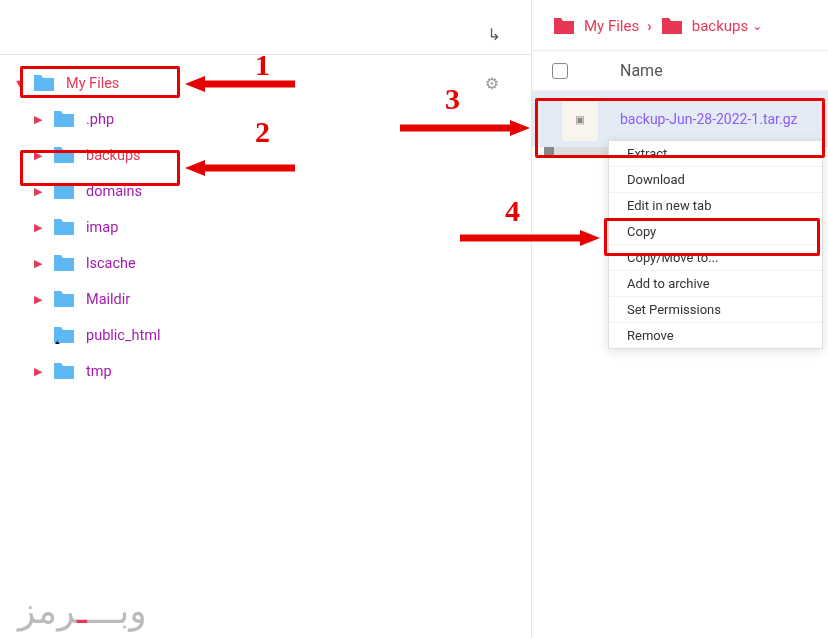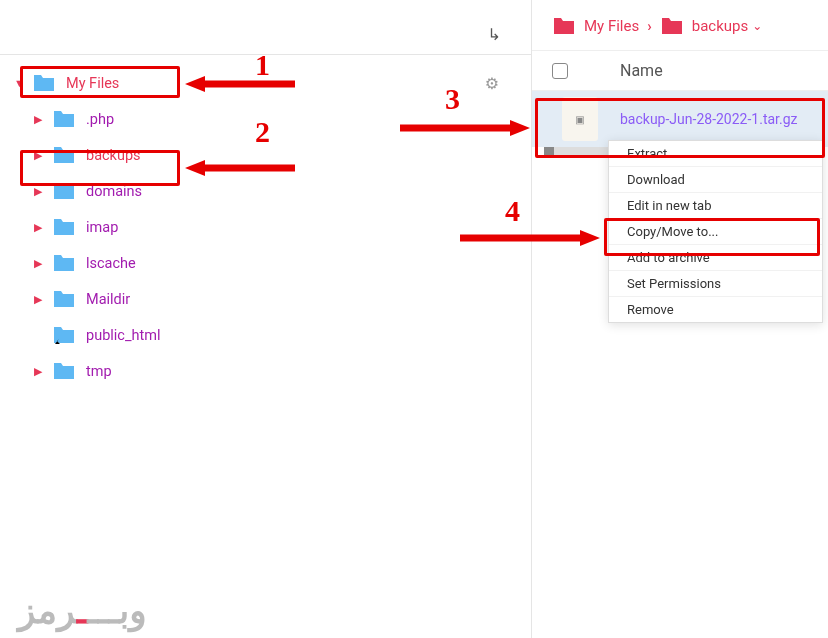--- a/index.html
+++ b/index.html
@@ -31,21 +31,21 @@
     .file-name { margin-left: 22px; font-size: 14px; color: #8b5cf6; white-space: nowrap; overflow: hidden; }
     .scroll-track { height: 10px; background: #ddd; margin: 0 20px 0 12px; }
     .scroll-thumb { height: 100%; width: 10px; background: #888; }
     .context-menu { position: absolute; top: 140px; left: 608px; width: 215px; background: #fff; border: 1px solid #ddd; box-shadow: 0 2px 10px rgba(0,0,0,0.12); z-index: 20; }
     .context-item { padding: 5px 18px; font-size: 13px; color: #333; cursor: pointer; border-bottom: 1px solid #f1f1f1; }
     .context-item:last-child { border-bottom: none; }
     .anno { position: absolute; z-index: 30; pointer-events: none; }
     .redbox { border: 3px solid #e60000; border-radius: 2px; }
     .step-num { font-family: Georgia, serif; font-weight: 900; font-size: 30px; color: #e60000; }
     .arrow-svg { }
-    .logo { position: absolute; left: 18px; bottom: 6px; font-family: sans-serif; font-size: 36px; font-weight: bold; color: #bbb; direction: rtl; }
+    .logo { position: absolute; left: 18px; bottom: 6px; font-family: sans-serif; font-size: 36px; font-weight: normal; color: #bbb; direction: rtl; }
     .logo .dot { color: #e63757; }
     .gear { position: absolute; right: 32px; top: 74px; font-size: 16px; color: #999; cursor:pointer;}
   </style>
 </head>
 <body>
 
 <div class="main">
   <div class="sidebar">
     <div class="toolbar-sidebar">
       <span class="toolbar-icon">↳</span>
@@ -182,20 +182,21 @@
     <div class="scroll-track">
       <div class="scroll-thumb"></div>
     </div>
   </div>
 </div>
 
 <div class="context-menu">
   <div class="context-item">Extract</div>
   <div class="context-item">Download</div>
   <div class="context-item">Edit in new tab</div>
+  <div class="context-item">Copy</div>
   <div class="context-item">Copy/Move to...</div>
   <div class="context-item">Add to archive</div>
   <div class="context-item">Set Permissions</div>
   <div class="context-item">Remove</div>
 </div>
 
 <div class="anno redbox" style="left:20px; top:66px; width:160px; height:32px;"></div>
 <div class="anno redbox" style="left:20px; top:150px; width:160px; height:36px;"></div>
 <div class="anno redbox" style="left:535px; top:98px; width:290px; height:60px;"></div>
 <div class="anno redbox" style="left:604px; top:218px; width:216px; height:38px;"></div>

